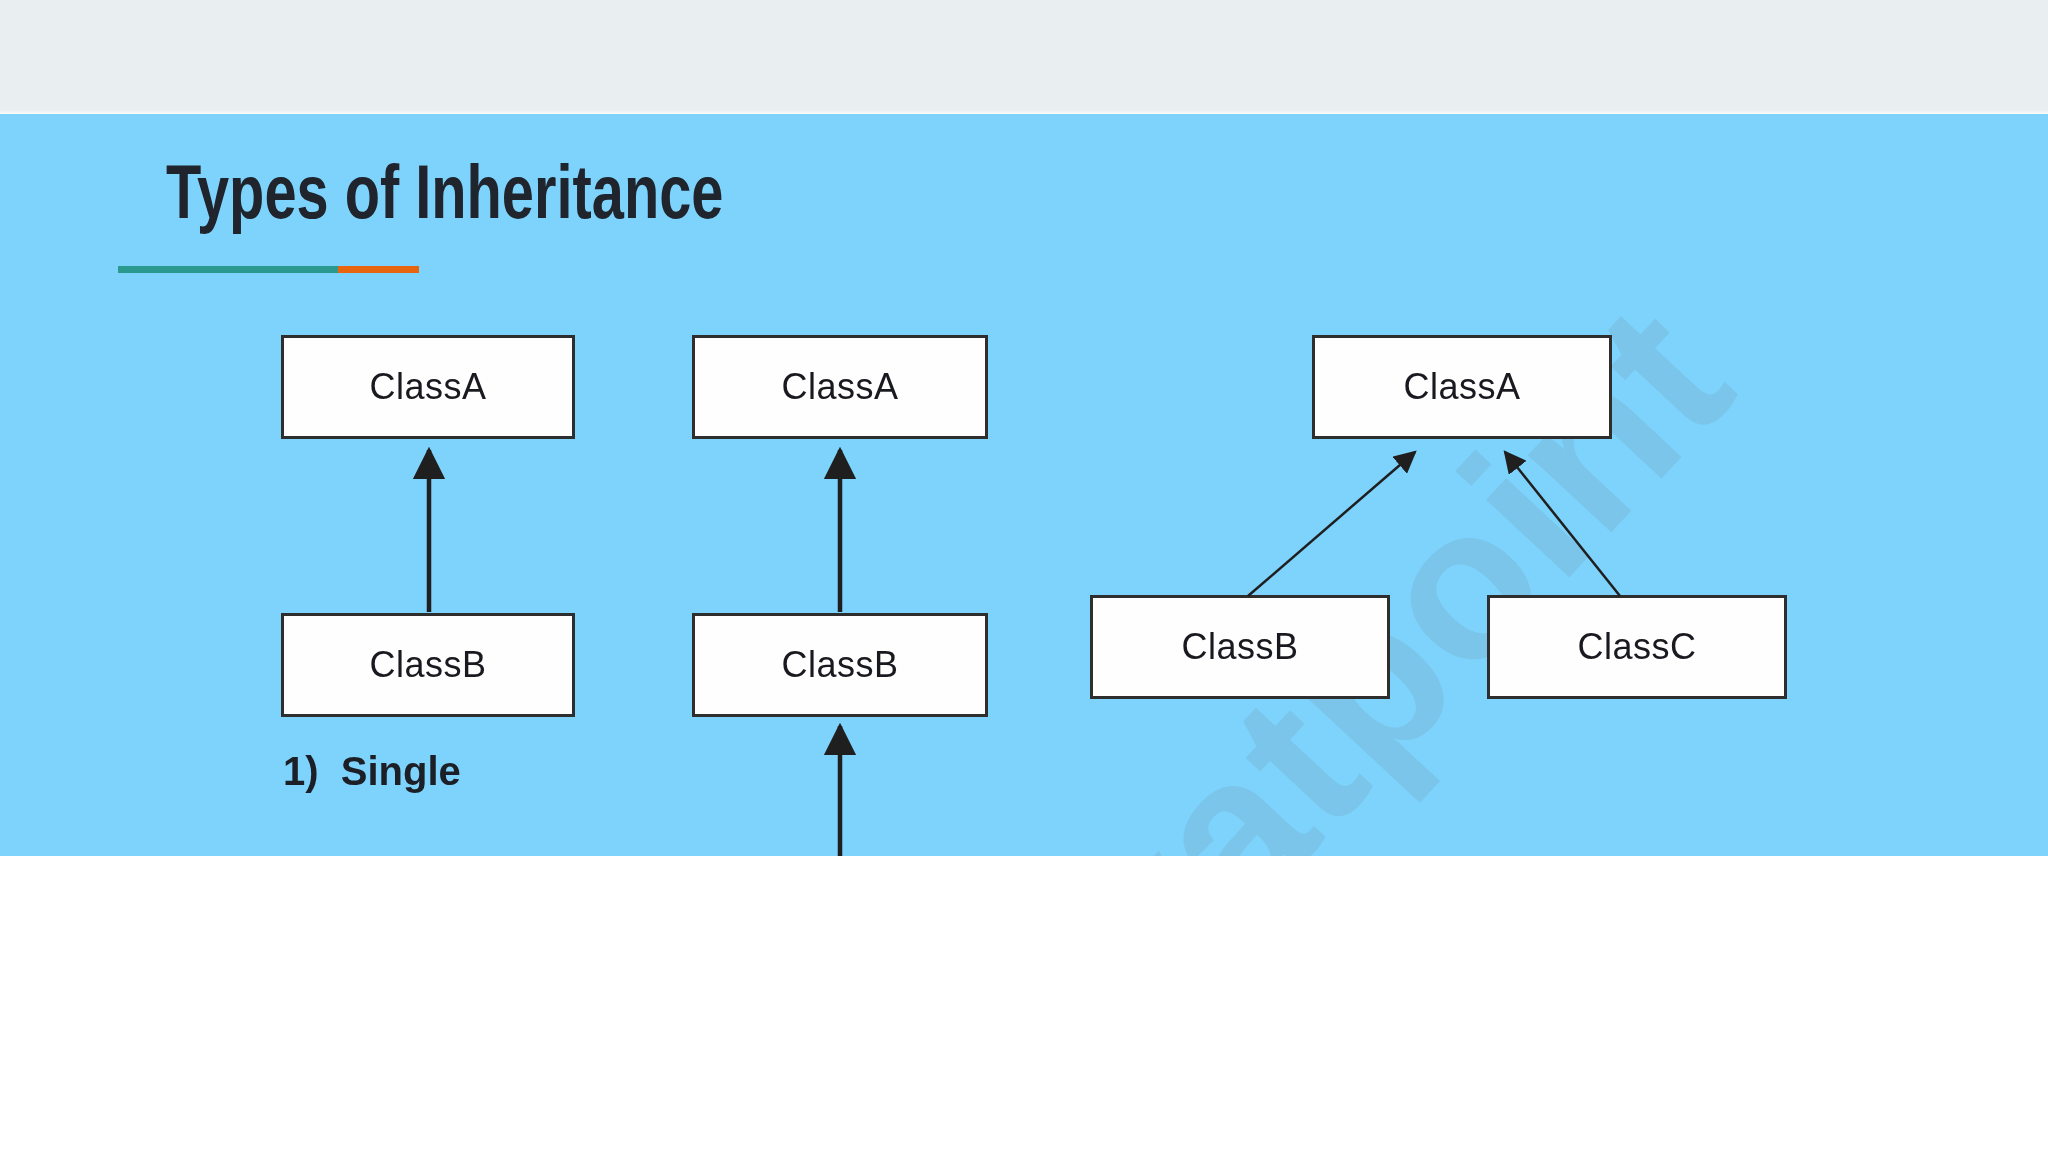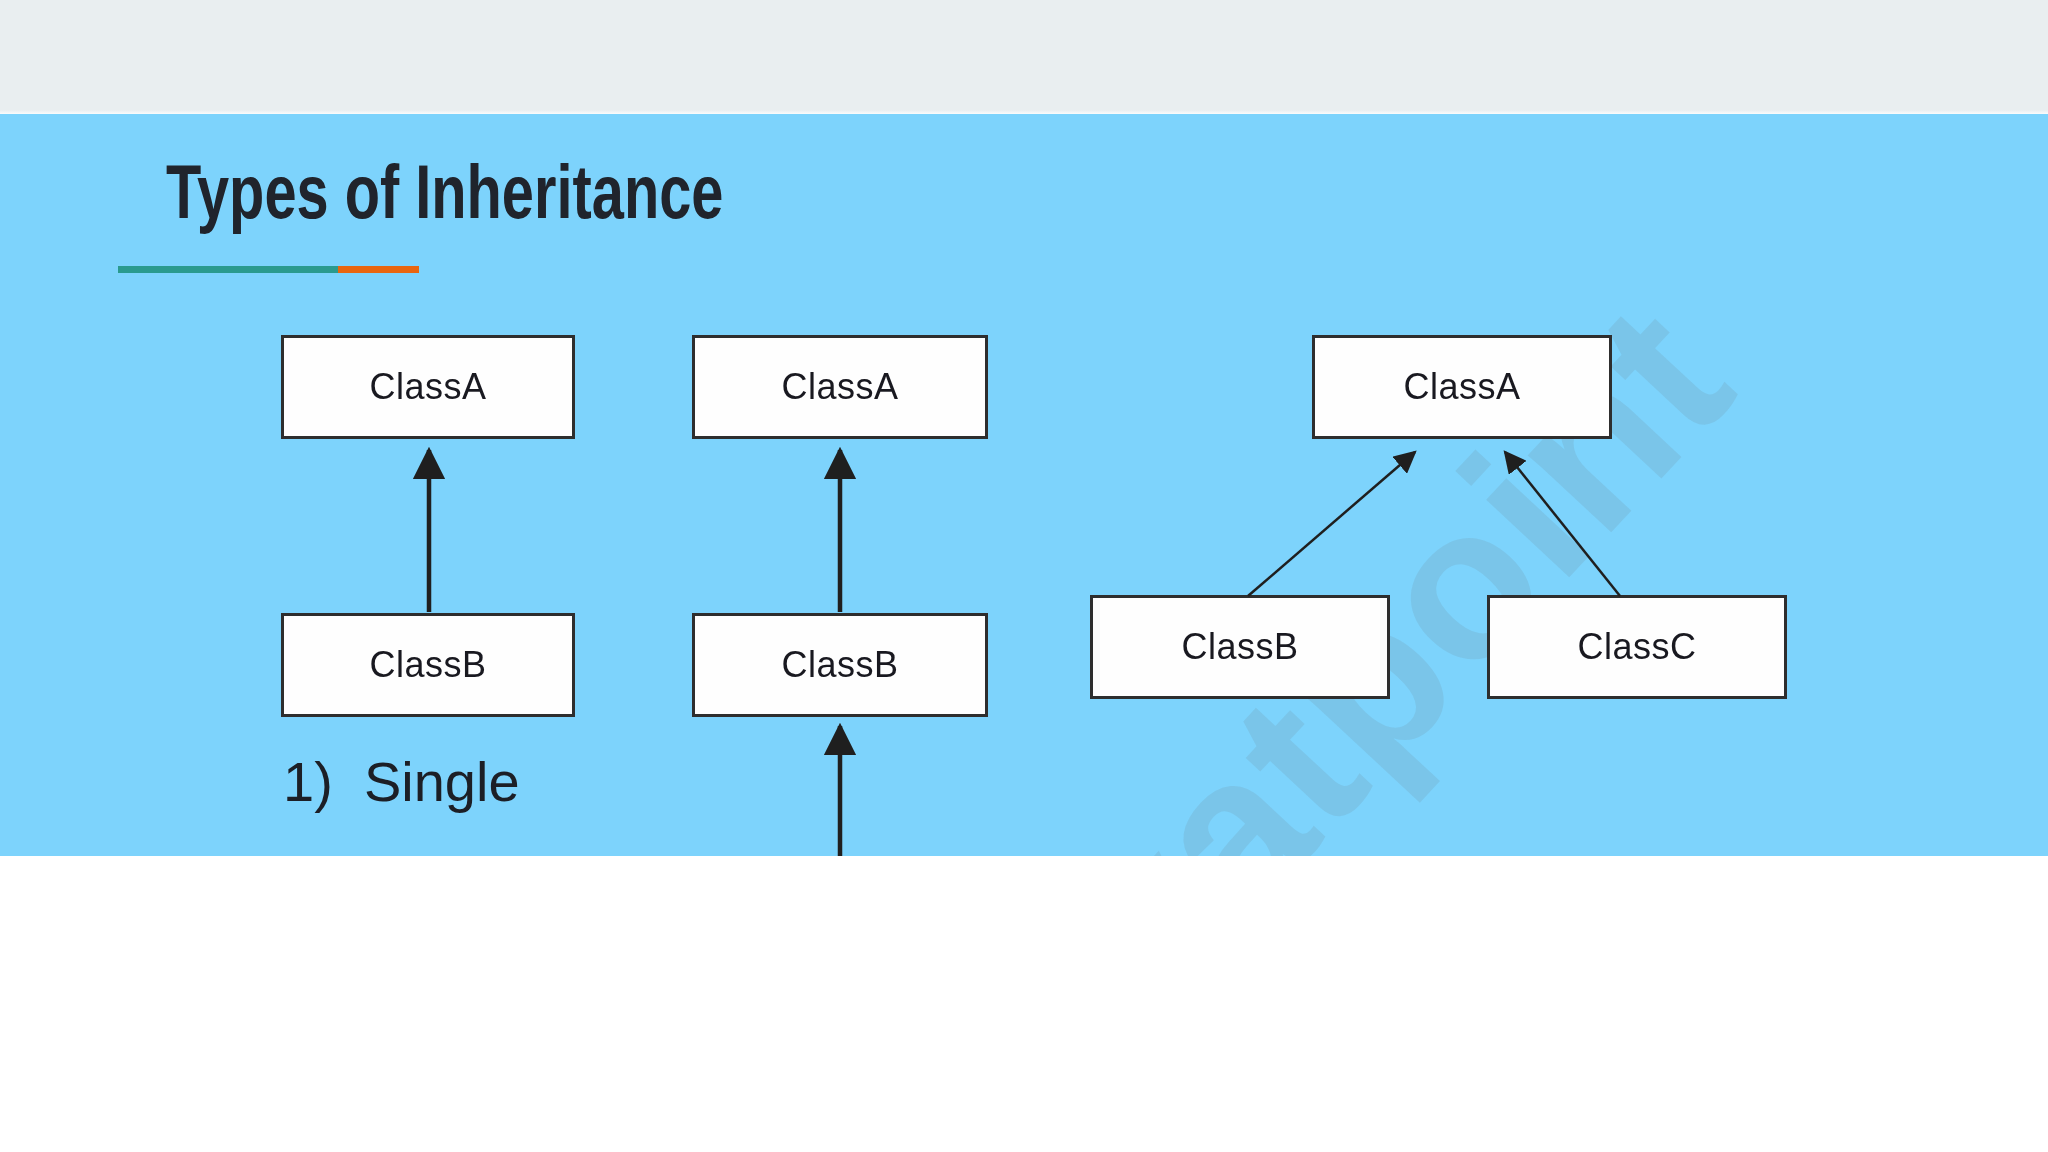--- a/index.html
+++ b/index.html
@@ -87,24 +87,25 @@
     justify-content: center;
     z-index: 2;
   }
   .node-label {
     font-size: 36px;
     color: #191920;
     letter-spacing: 0.5px;
   }
   .dlabel {
     position: absolute;
-    font-size: 56px;
+    font-size: 40px;
     color: #1c1f26;
     z-index: 2;
     white-space: pre;
+    font-weight: bold;
   }
 </style>
 </head>
 <body>
 
 <div class="slide">
 
   <div class="top-band"></div>
 
   <h1 class="title">Types of Inheritance</h1>

